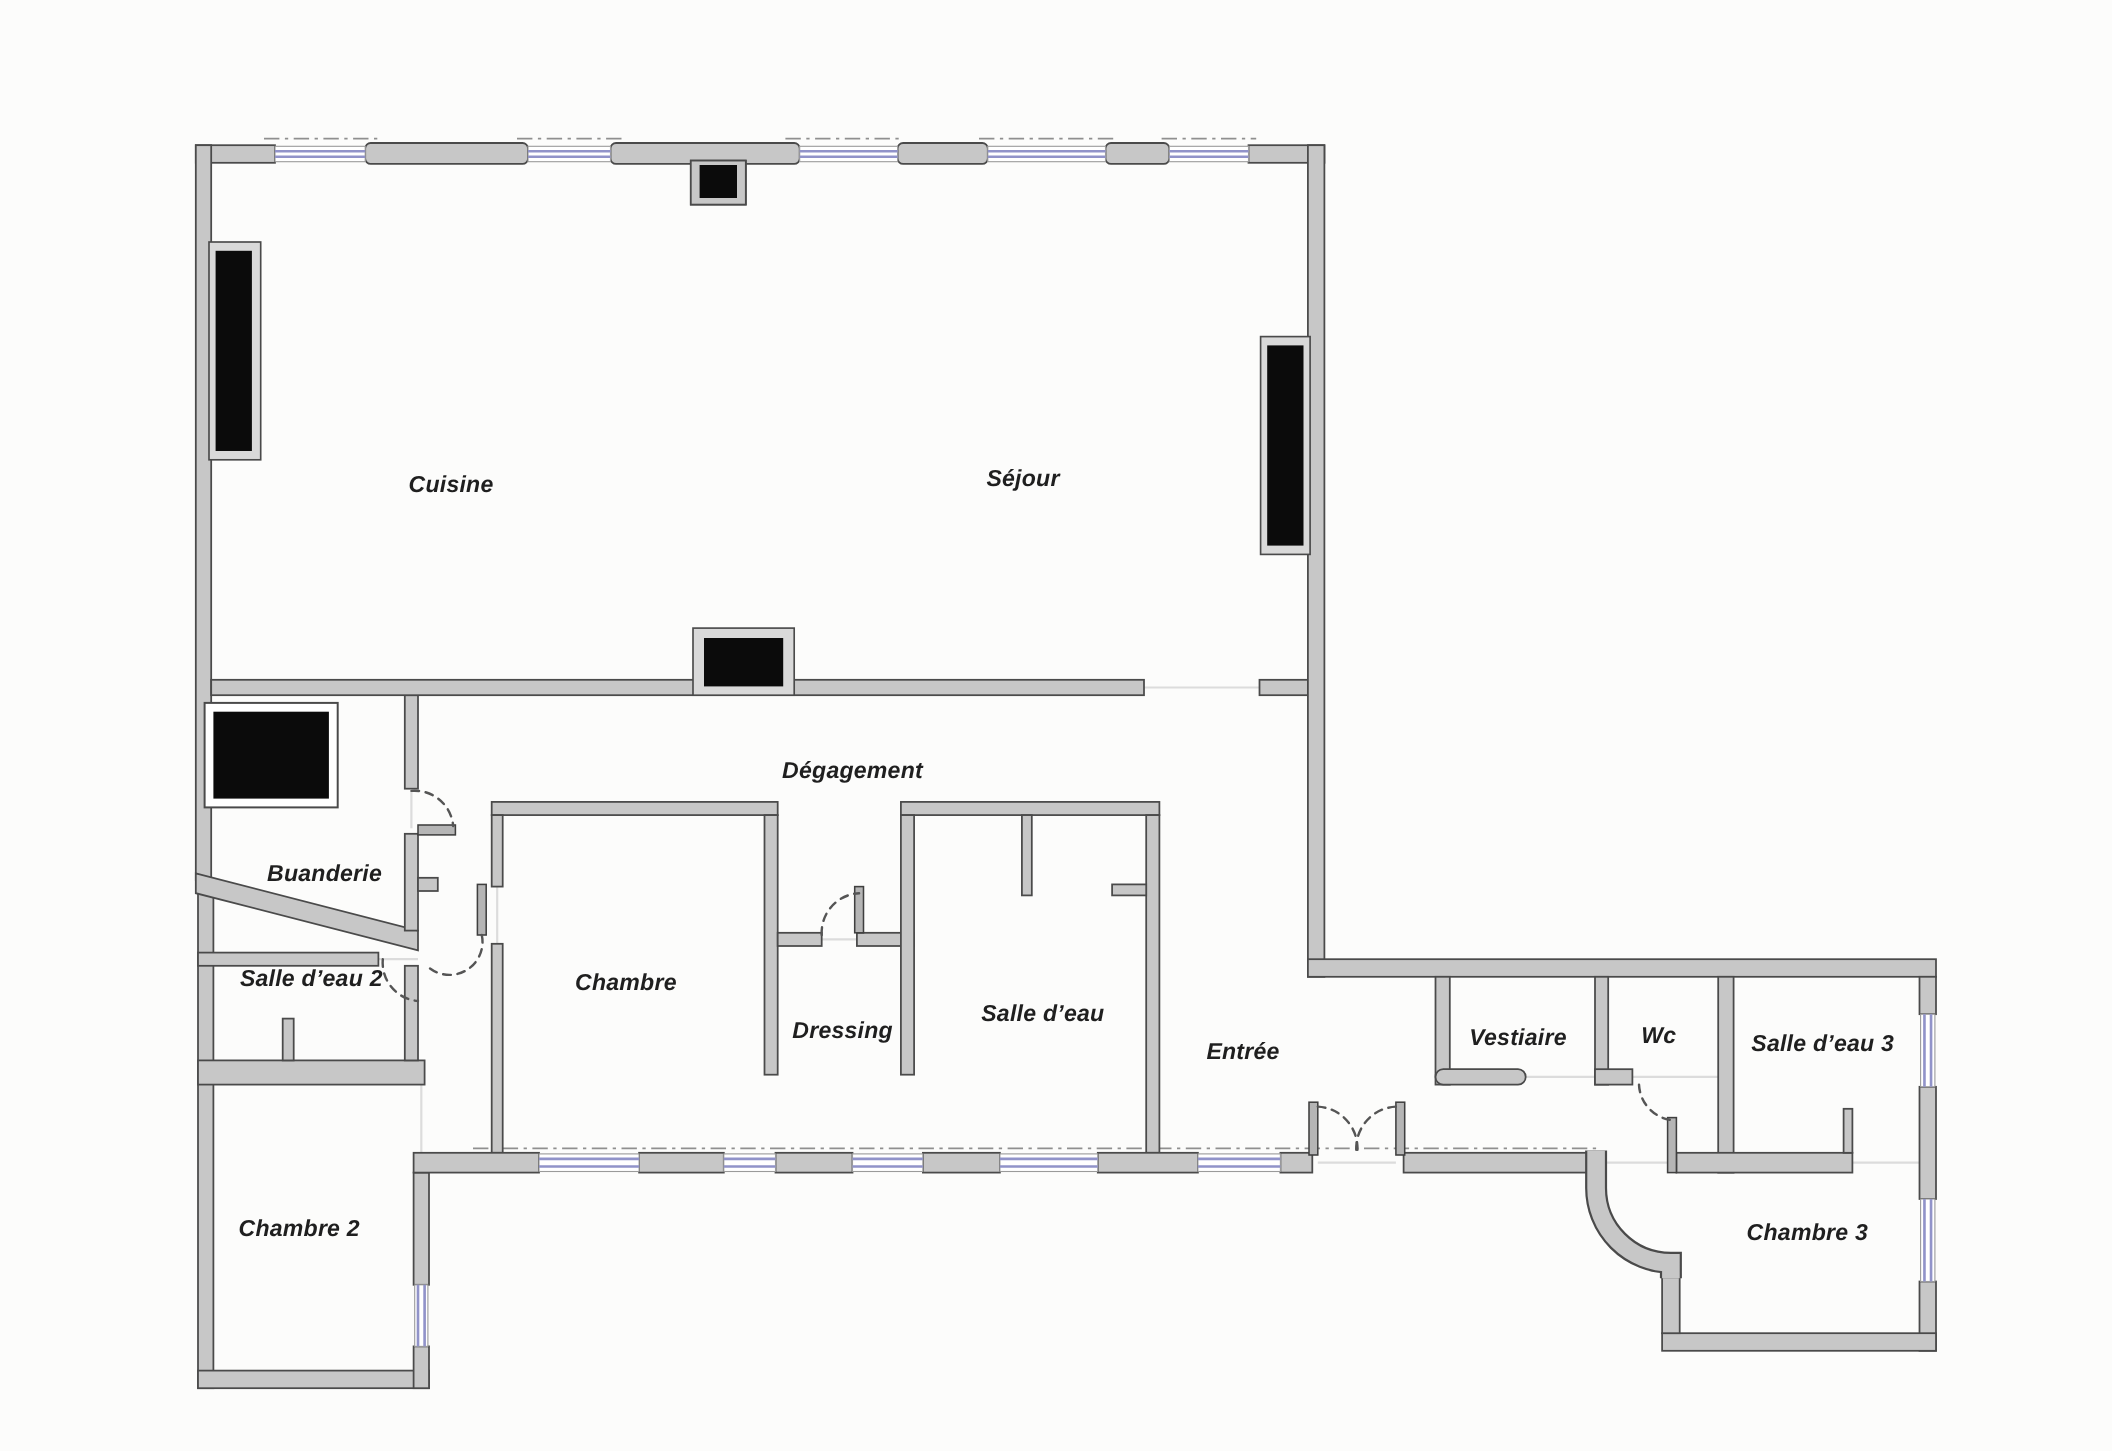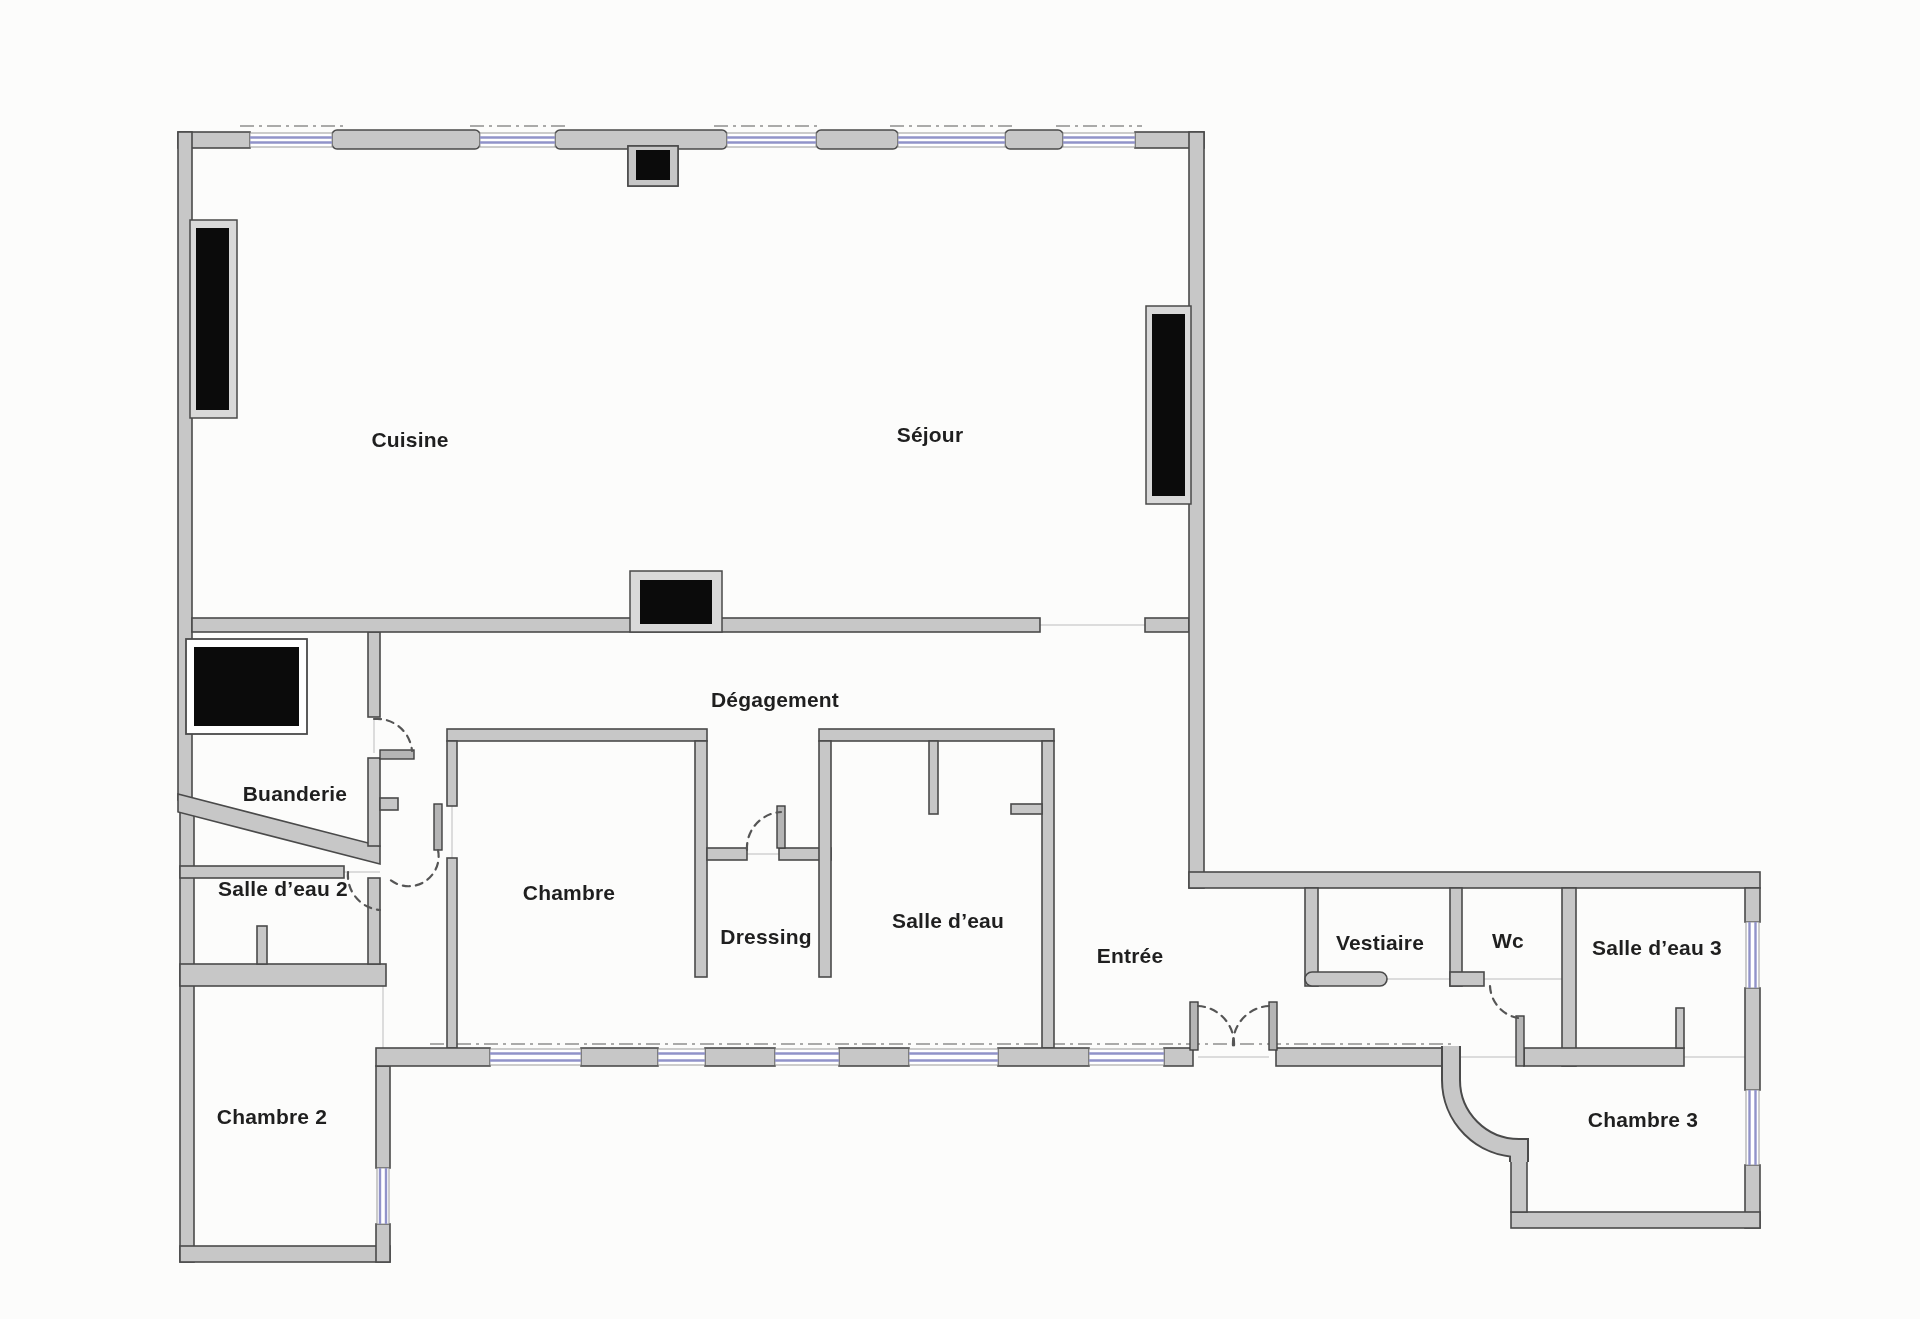--- a/index.html
+++ b/index.html
@@ -1,20 +1,20 @@
 <!DOCTYPE html>
 <html style="--bg: #fcfcfb; --wall: #c7c7c7; --edge: #4a4a4a; --glass: #9193c9; --black: #0b0b0b; --ink: #1f1f1f;"><head>
 <meta charset="utf-8">
 <style>
   :root{
     --bg:#fcfcfb; --wall:#c7c7c7; --edge:#4a4a4a; --glass:#9193c9;
     --black:#0b0b0b; --dash:#8f8f8f; --faint:#dcdcdc; --ink:#1f1f1f;
   }
   html,body{margin:0;padding:0;background:var(--bg);}
-  .sheet{width:1920px;height:1319px;position:relative;background:var(--bg);}
+  .sheet{width:1920px;height:1319px;position:relative;background:var(--bg);font-style:italic;}
   svg{display:block}
   .wall{fill:var(--wall);stroke:var(--edge);stroke-width:1.6;}
   .wall-round{fill:var(--wall);stroke:var(--edge);stroke-width:1.6;}
   .case{fill:#d9d9d9;stroke:var(--edge);stroke-width:1.5;}
   .wcase{fill:#ffffff;stroke:var(--edge);stroke-width:1.8;}
   .blk{fill:var(--black);}
   .winbox{fill:#ffffff;stroke:#9a9a9a;stroke-width:1;}
   .glass{stroke:var(--glass);stroke-width:2.4;fill:none;}
   .dd{stroke:var(--dash);stroke-width:1.6;fill:none;stroke-dasharray:14 5 3 5;}
   .ax{stroke:var(--faint);stroke-width:2;fill:none;}

